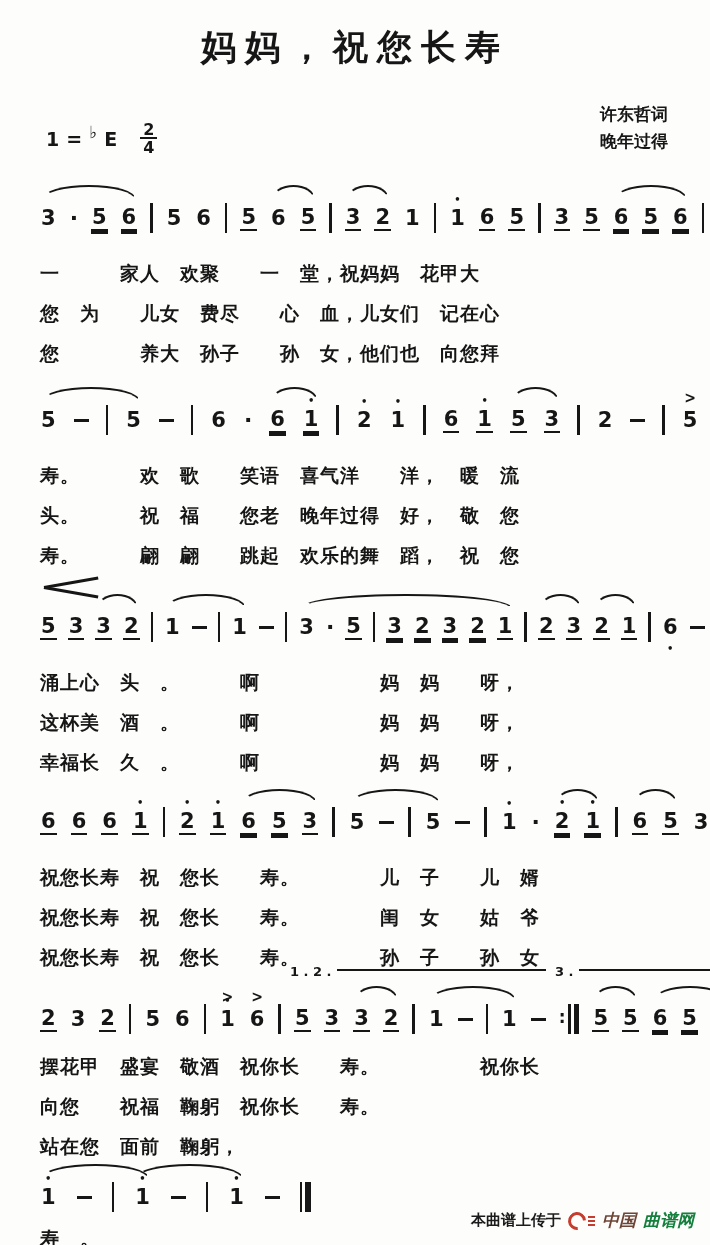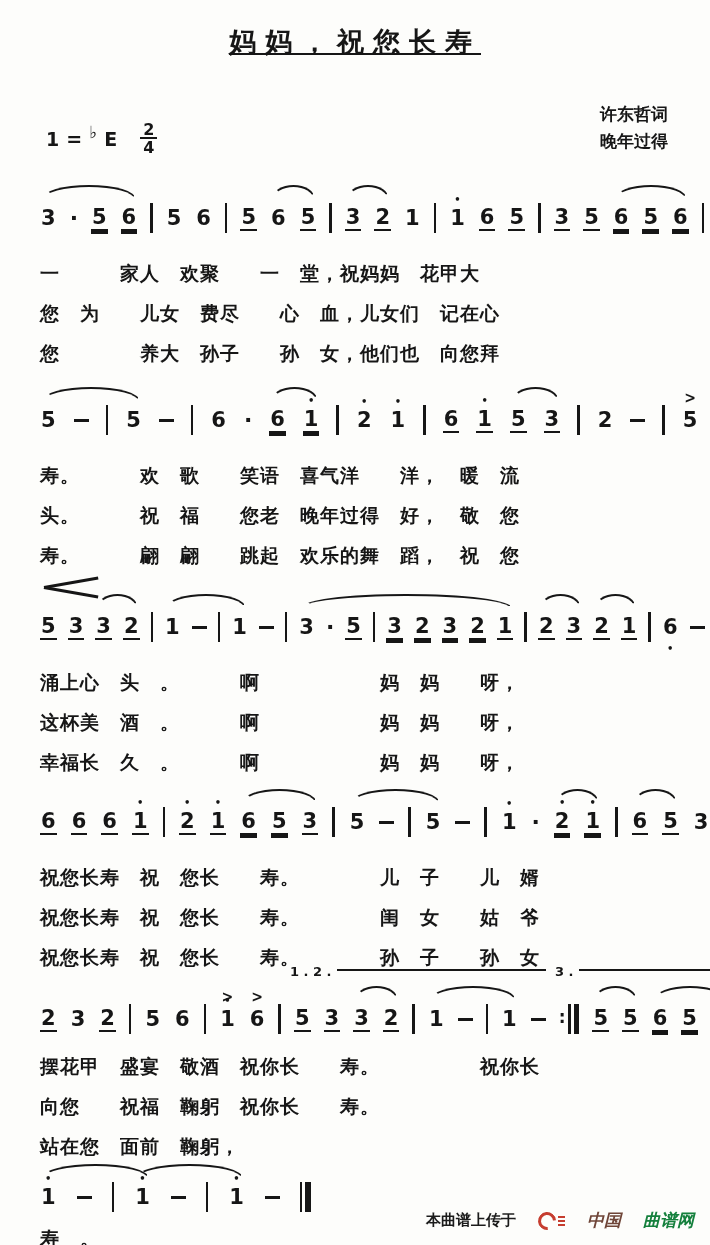--- a/index.html
+++ b/index.html
@@ -1,21 +1,21 @@
 <!DOCTYPE html>
 <html><head>
 <meta charset="utf-8">
 <style>
   html,body{margin:0;padding:0;}
   body{background:#e8e8e8;font-family:"Liberation Sans",sans-serif;}
   .page{position:relative;width:710px;height:1245px;background:#fdfdfb;color:#161616;
         margin:0 auto;overflow:hidden;font-family:"DejaVu Sans",sans-serif;}
   
   .title{position:absolute;top:24px;left:0;width:100%;text-align:center;
-         font-size:27px;font-weight:700;letter-spacing:9px;margin:0;text-decoration:underline;}
+         font-size:35px;font-weight:700;letter-spacing:9px;margin:0;}
   .credits{position:absolute;top:101px;right:42px;font-size:17px;font-weight:700;
            line-height:27px;text-align:center;}
   .keysig{position:absolute;top:122px;left:46px;font-size:19px;font-weight:700;
           display:flex;align-items:center;gap:7px;}
   .keysig .flat{display:inline-block;transform:translateY(-7px);font-size:17px;}
   .keysig .frac{display:inline-flex;flex-direction:column;align-items:center;
                 margin-left:16px;font-size:16px;line-height:15px;}
   .keysig .frac .den{border-top:2px solid #161616;padding:1px 3px 0 3px;}
   
   .system{position:absolute;left:40px;right:18px;}
@@ -52,21 +52,21 @@
   .cresc{position:absolute;left:2px;top:-36px;width:58px;height:24px;}
   .cresc::before,.cresc::after{content:"";position:absolute;left:2px;top:50%;width:95%;
          height:2.6px;background:#161616;transform-origin:left center;}
   .cresc::before{transform:rotate(-10deg);}
   .cresc::after{transform:rotate(10deg);}
   
   .lyric{font-size:19px;font-weight:700;line-height:24px;white-space:pre;
          letter-spacing:1px;margin-top:12px;}
   .lyric + .lyric{margin-top:16px;}
   
-  .footer{position:absolute;top:1209px;right:16px;display:flex;align-items:center;gap:22px;}
+  .footer{position:absolute;top:1209px;right:16px;display:flex;align-items:center;gap:7px;}
   .footer .upnote{font-size:15px;font-weight:700;color:#1b1b1b;}
   .logo-icon{display:inline-flex;align-items:center;gap:2px;}
   .logo-icon .lc{display:inline-block;width:12px;height:12px;border:3.5px solid #c63d2f;
                  border-right-color:transparent;border-radius:50%;transform:rotate(40deg);}
   .logo-icon .ll{display:inline-block;width:7px;height:2px;background:#c63d2f;
                  box-shadow:0 -4px 0 #c63d2f,0 4px 0 #c63d2f;}
   .site1{font-size:17px;font-weight:700;font-style:italic;color:#6f4538;}
   .site2{font-size:17px;font-weight:700;font-style:italic;color:#15803d;}
 </style>
 </head>

